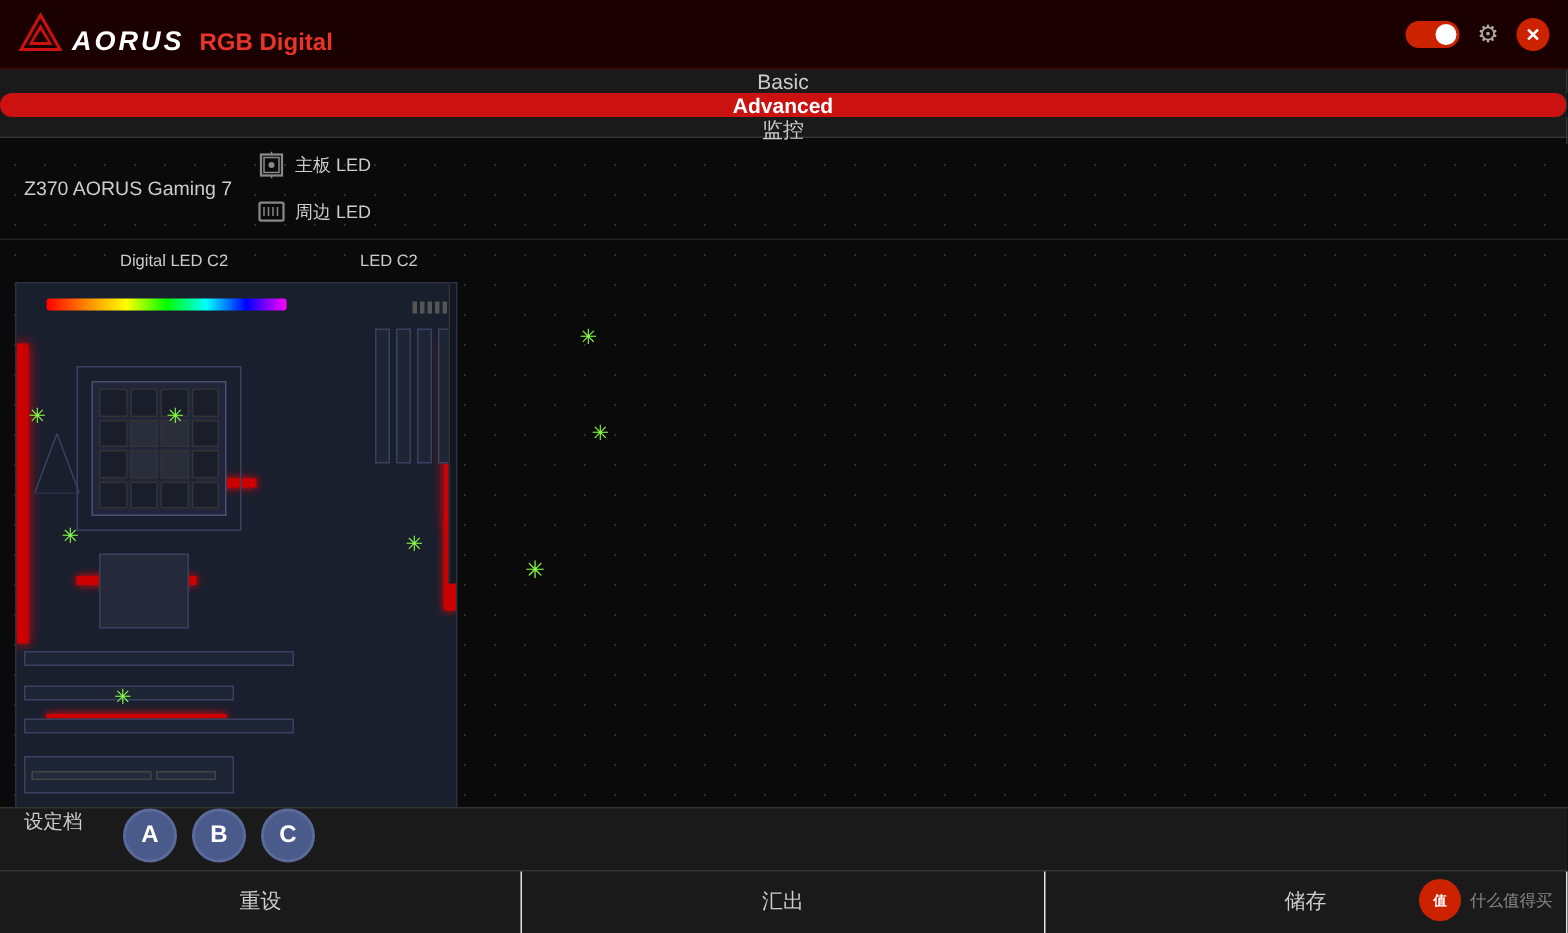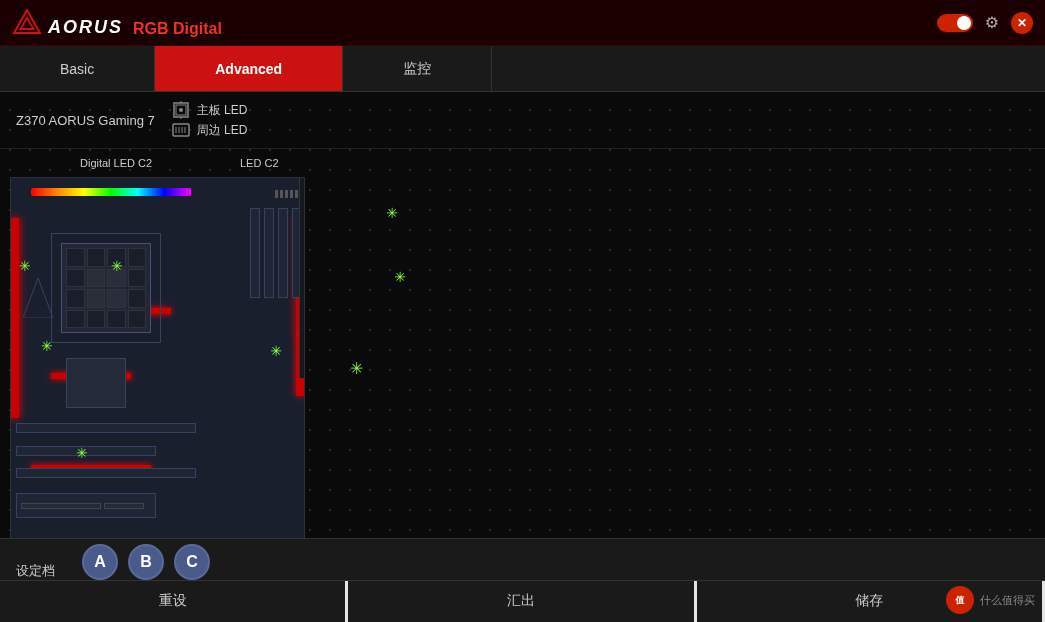--- a/index.html
+++ b/index.html
@@ -127,38 +127,40 @@
     }
 
     
     .tab-bar {
       width: 100%;
       height: 46px;
       background: #1a1a1a;
       display: flex;
       align-items: stretch;
       border-bottom: 1px solid #333;
+      flex-direction: column;
     }
 
     .tab {
       padding: 0 60px;
       display: flex;
       align-items: center;
       justify-content: center;
       cursor: pointer;
       color: #ccc;
       font-size: 14px;
       border-right: 1px solid #333;
       min-width: 140px;
     }
 
     .tab.active {
       background: #cc1111;
       color: #ffffff;
       font-weight: bold;
+      border-radius: 16px;
     }
 
     
     .main-content {
       width: 100%;
       height: calc(622px - 46px - 46px);
       display: flex;
       flex-direction: column;
       position: relative;
     }
@@ -173,21 +175,21 @@
     }
 
     .device-name {
       color: #ccc;
       font-size: 13px;
     }
 
     .led-options {
       display: flex;
       flex-direction: column;
-      gap: 0;
+      gap: 11px;
     }
 
     .led-option {
       display: flex;
       align-items: center;
       gap: 6px;
       color: #ccc;
       font-size: 12px;
       cursor: pointer;
     }
@@ -349,21 +351,21 @@
       height: 84px;
       background: #1a1a1a;
       border-top: 1px solid #333;
       display: flex;
       flex-direction: column;
     }
 
     .profile-row {
       height: 42px;
       display: flex;
-      align-items: flex-end;
+      align-items: flex-start;
       padding: 0 16px;
       gap: 16px;
       border-bottom: 1px solid #333;
     }
 
     .profile-label {
       color: #ccc;
       font-size: 13px;
       min-width: 50px;
     }
@@ -396,21 +398,21 @@
 
     .action-btn {
       flex: 1;
       height: 100%;
       display: flex;
       align-items: center;
       justify-content: center;
       color: #ccc;
       font-size: 14px;
       cursor: pointer;
-      border-right: 3px solid #e5e5e5;
+      border-right: 1px solid #e5e5e5;
       background: transparent;
     }
 
     .watermark-icon {
       width: 28px;
       height: 28px;
       border-radius: 50%;
       background: #cc2200;
       display: flex;
       align-items: center;

